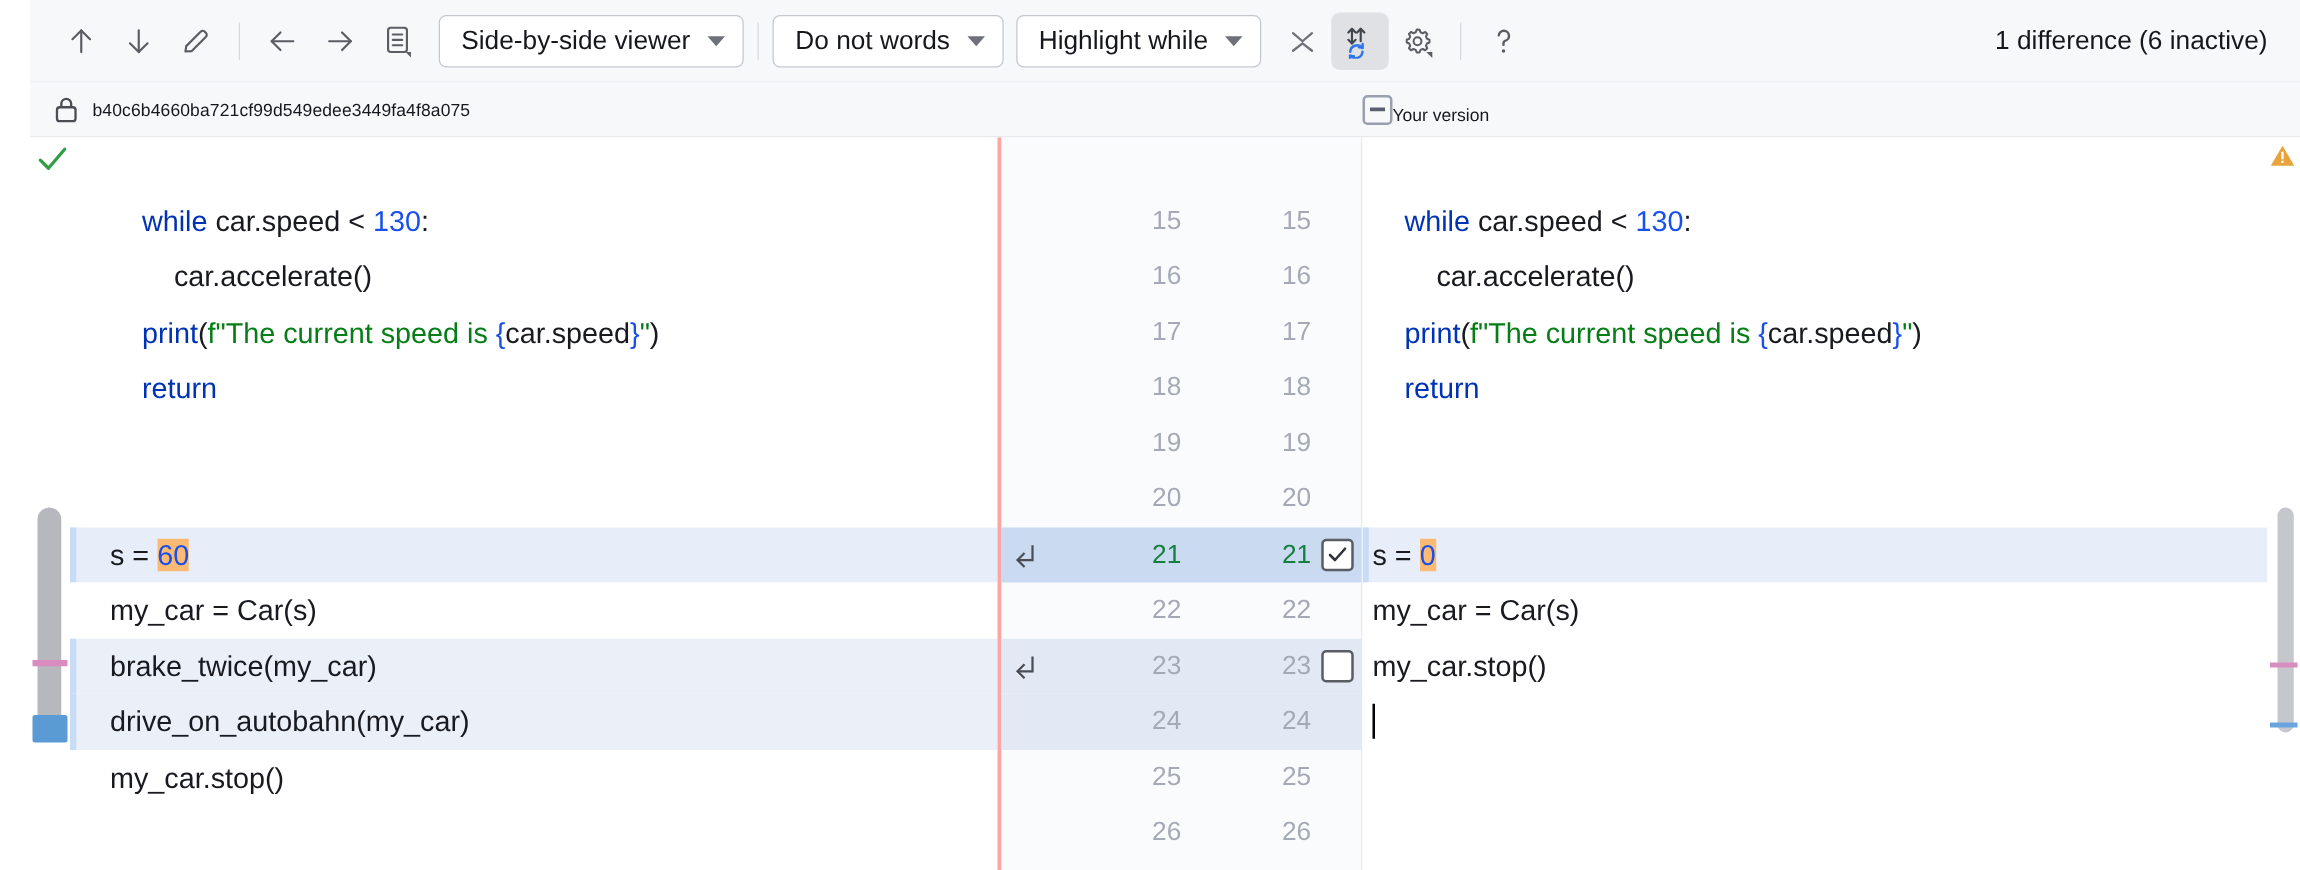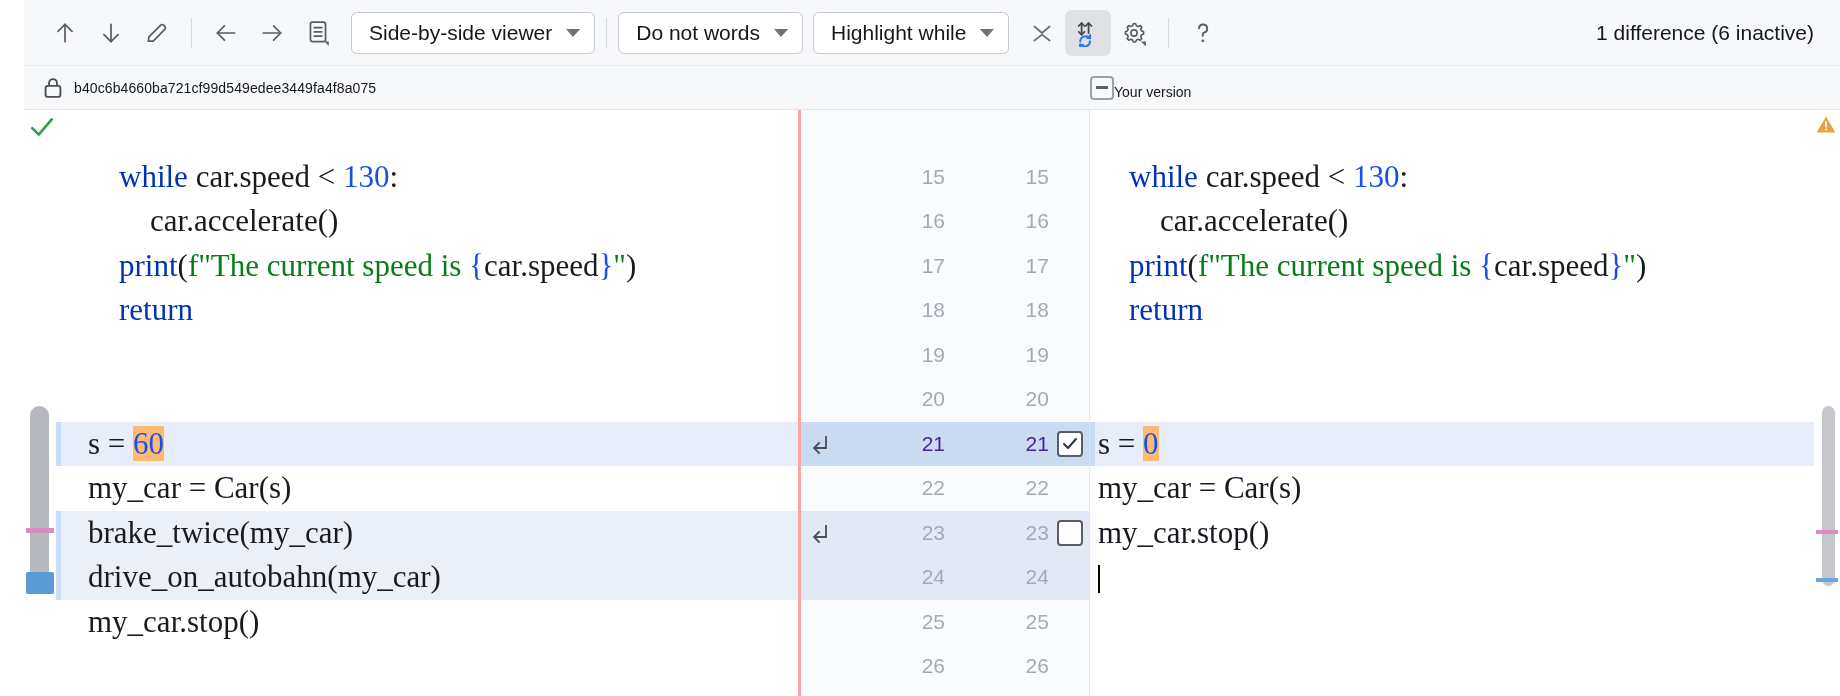--- a/index.html
+++ b/index.html
@@ -73,22 +73,22 @@
     background: #fafbfc;
     border-left: 3px solid #fca5a5;
     border-right: 1px solid #e2e4e8;
     position: relative;
   }
 
   .rows { position: absolute; top: 0; left: 0; right: 0; }
   .row { height: 44.5px; line-height: 44.5px; position: relative; white-space: pre; }
 
   .code {
-    font-family: Liberation Serif, serif;
-    font-size: 31px;
+    font-family: Liberation Sans, sans-serif;
+    font-size: 23px;
     color: #181a1f;
   }
   .pane-left .code  { padding-left: 32px; }
   .pane-right .code { padding-left: 8px; }
 
   
   .r-act   { background: #e7eef9; }
   .r-inact { background: #eaeff8; }
   .r-white { background: #ffffff; }
 
@@ -97,21 +97,21 @@
     height: 44.5px; line-height: 44.5px;
     display: flex; align-items: center;
     font-size: 21px; color: #a4aab5;
     font-family: "Liberation Sans", sans-serif;
   }
   .gr .ln-l { width: 128px; text-align: right; padding-right: 2px; }
   .gr .ln-r { width: 120px; text-align: right; padding-right: 2px; }
   .gr .cbx  { width: 44px; display: flex; align-items: center; justify-content: center; }
   .gr .ret  { width: 40px; display: flex; align-items: center; justify-content: flex-end; padding-right: 4px; }
   .gr.g-act   { background: #c9daf1; }
-  .gr.g-act .ln-l, .gr.g-act .ln-r { color: #4c1d95; }
+  .gr.g-act .ln-l, .gr.g-act .ln-r { color: #15803d; }
   .gr.g-inact { background: #e2e9f5; }
   .gr.g-inact .ln-l, .gr.g-inact .ln-r { color: #a4aab5; }
 
   .cb {
     width: 26px; height: 26px; border: 2px solid #5a5d63;
     border-radius: 4px; background: #fff;
     display: flex; align-items: center; justify-content: center;
     cursor: pointer;
   }
 

